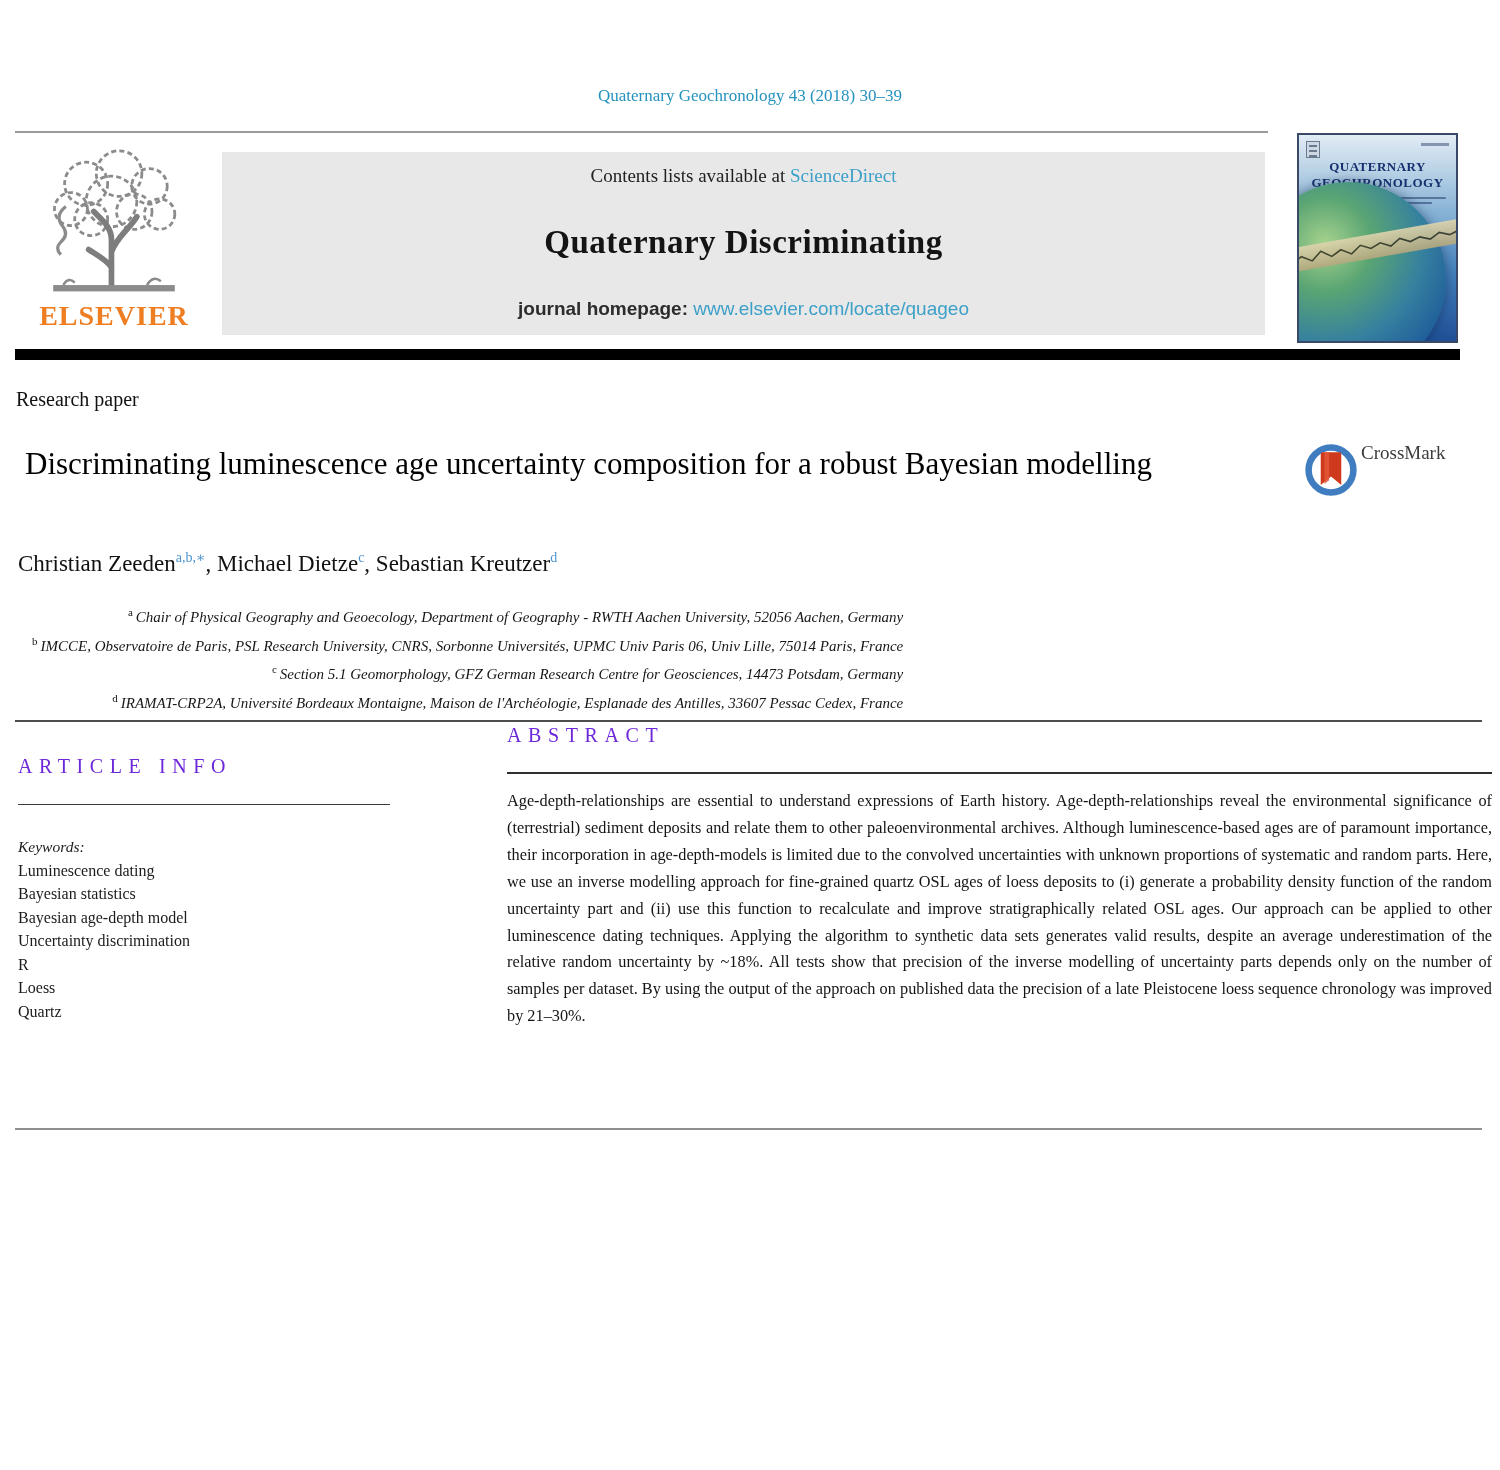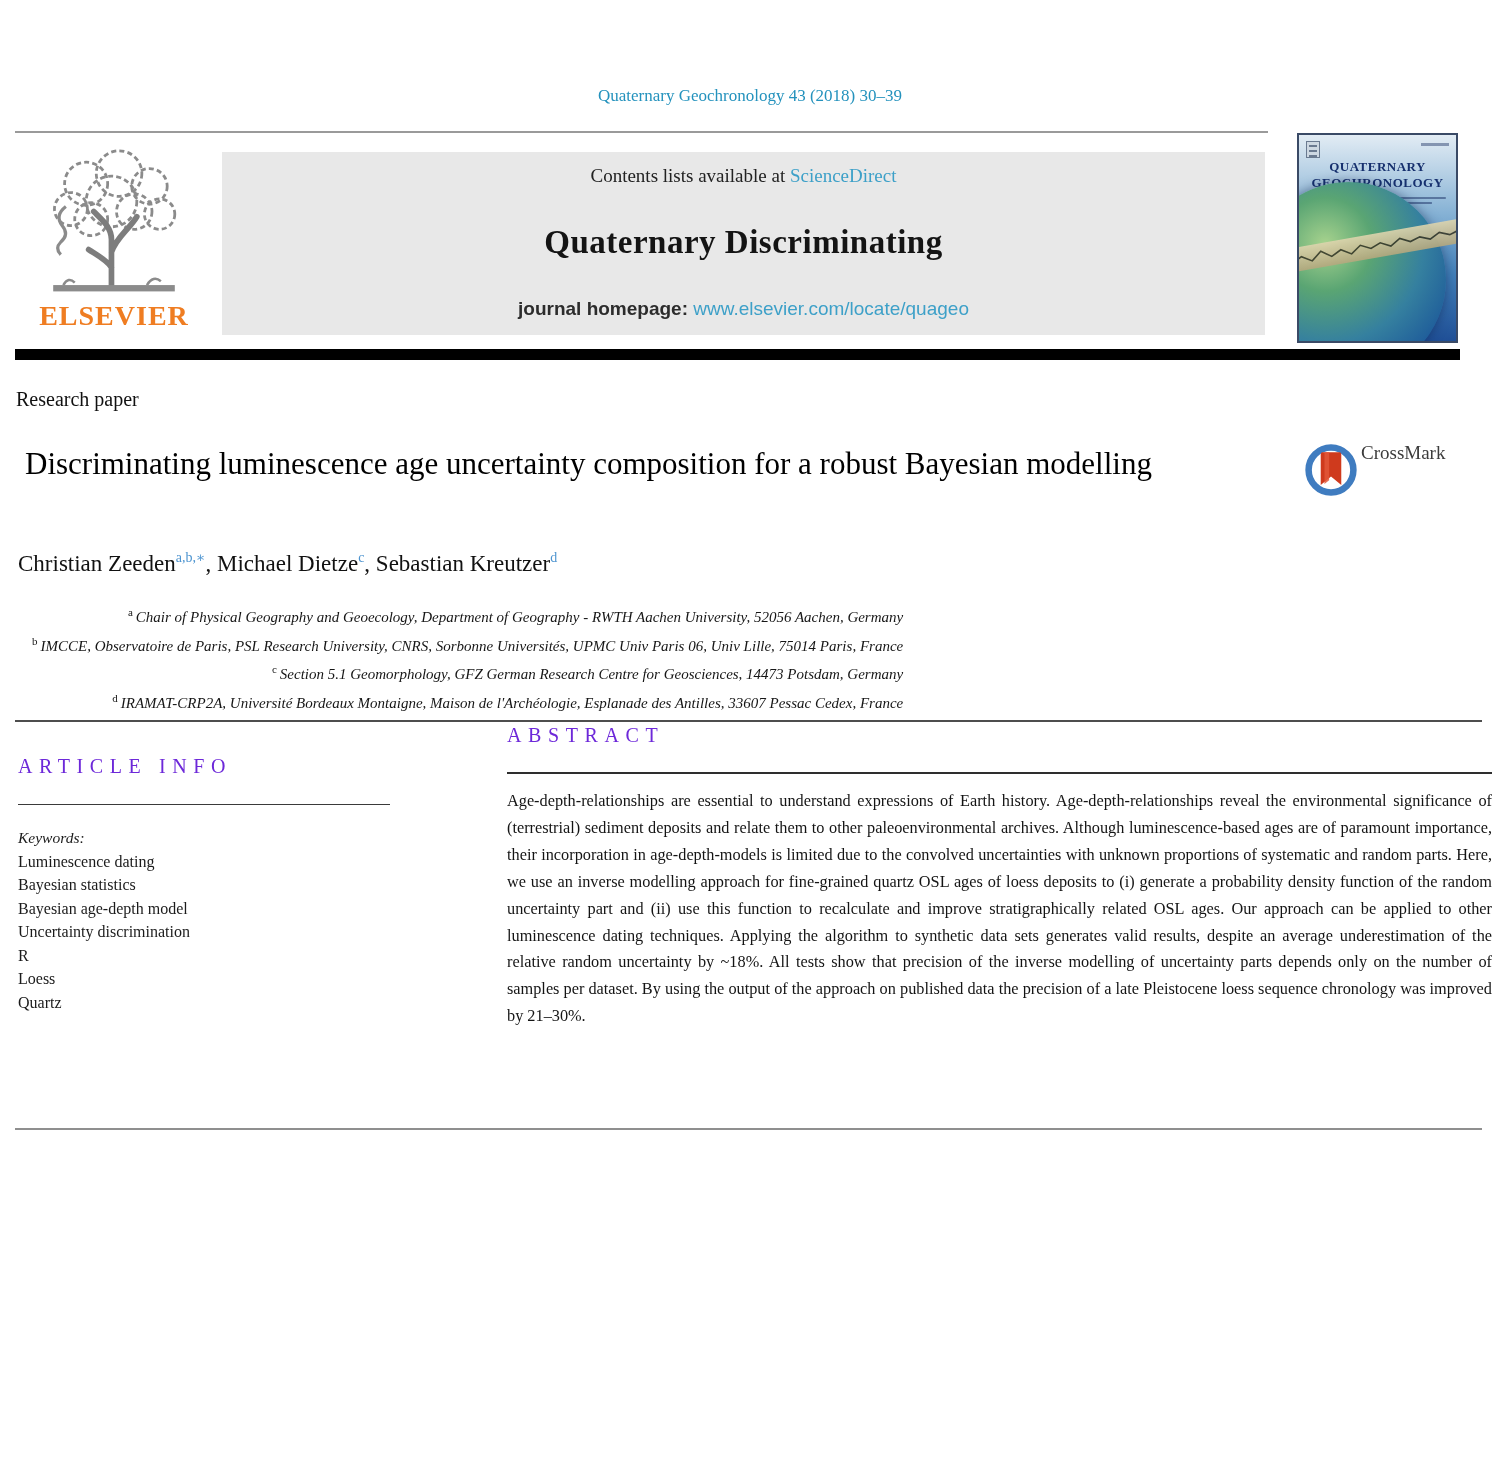--- a/index.html
+++ b/index.html
@@ -78,21 +78,21 @@
 
   .affiliations { position: absolute; left: 32px; top: 601px; font-size: 15px; font-style: italic; line-height: 23.5px; color: #161616; text-align: right; }
   .affiliations sup { font-size: 11px; font-style: normal; margin-right: 3px; }
 
   .mid-rule { position: absolute; top: 720px; left: 15px; width: 1467px; height: 2px; background: #4e4e4e; }
 
   .section-heading { font-size: 20px; letter-spacing: .33em; color: #6d28d9; }
 
   .info-col { position: absolute; left: 18px; top: 755px; width: 376px; }
   .info-rule { width: 372px; height: 1px; background: #3a3a3a; margin-top: 26px; }
-  .keywords-label { font-style: italic; font-size: 15.5px; margin-top: 21px; line-height: 23.5px; }
+  .keywords-label { font-style: italic; font-size: 15.5px; margin-top: 30px; line-height: 23.5px; }
   .keyword { font-size: 16px; line-height: 23.5px; }
 
   .abs-col { position: absolute; left: 475px; top: 724px; width: 985px; margin-left: 32px; }
   .abs-rule { width: 985px; height: 2px; background: #2e2e2e; margin-top: 25px; }
   .abstract-text {
     margin-top: 14px; text-align: justify; font-size: 16.3px; line-height: 26.9px; color: #141414;
   }
 
   .bottom-rule { position: absolute; top: 1128px; left: 15px; width: 1467px; height: 2px; background: #8f8f8f; }
 </style>

